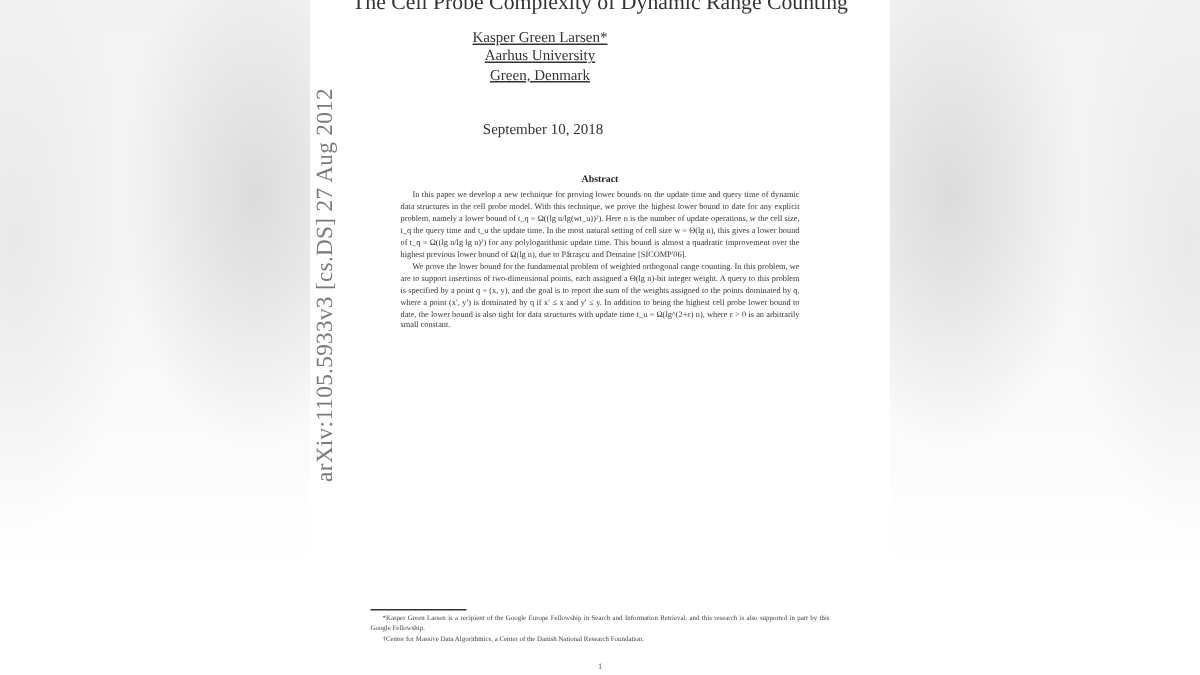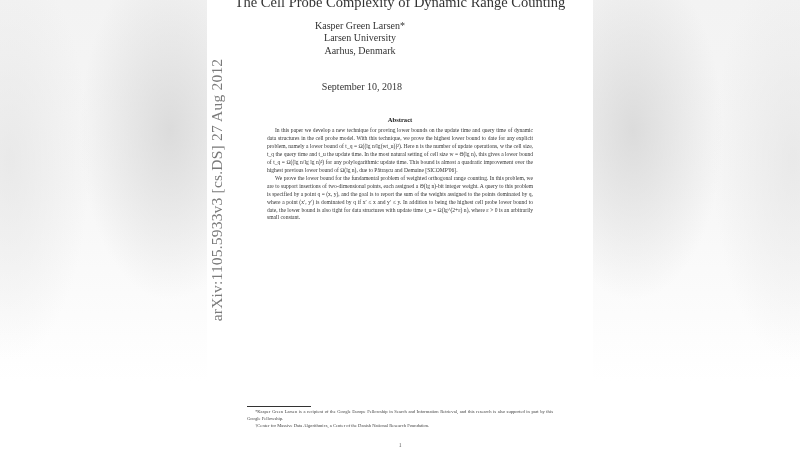--- a/index.html
+++ b/index.html
@@ -33,21 +33,21 @@
     white-space:nowrap;
     font-size:15.5px; color:#7a7a7a; letter-spacing:0.2px;
     margin-left:14px;
   }
   .title {
     position:absolute; left:0; width:386px; top:-6px; text-align:center;
     font-size:14.5px; color:#333;
   }
   .authors {
     position:absolute; left:0; width:306px; top:20px; text-align:center;
-    font-size:10px; line-height:12.3px; color:#333;
+    font-size:10px; line-height:12.3px; color:#333;text-decoration:underline;
   }
   .date {
     position:absolute; left:0; width:310px; top:81px; text-align:center;
     font-size:10px; color:#333;
   }
   .abstract-heading {
     position:absolute; left:0; width:386px; top:116px; text-align:center;
     font-size:6.6px; font-weight:bold; color:#222;
   }
   .abstract {
@@ -75,22 +75,22 @@
 <div class="bg-left"></div>
 <div class="bg-right"></div>
 
 <div class="page">
   <div class="arxiv-stamp">arXiv:1105.5933v3  [cs.DS]  27 Aug 2012</div>
 
   <div class="title">The Cell Probe Complexity of Dynamic Range Counting</div>
 
   <div class="authors">
     <div>Kasper Green Larsen*</div>
-    <div>Larsen University</div>
-    <div>Aarhus, Denmark</div>
+    <div>Aarhus University</div>
+    <div>Green, Denmark</div>
   </div>
 
   <div class="date">September 10, 2018</div>
 
   <div class="abstract-heading">Abstract</div>
 
   <div class="abstract">
     <p>In this paper we develop a new technique for proving lower bounds on the update time and query time of dynamic data structures in the cell probe model. With this technique, we prove the highest lower bound to date for any explicit problem, namely a lower bound of t_q = Ω((lg n/lg(wt_u))²). Here n is the number of update operations, w the cell size, t_q the query time and t_u the update time. In the most natural setting of cell size w = Θ(lg n), this gives a lower bound of t_q = Ω((lg n/lg lg n)²) for any polylogarithmic update time. This bound is almost a quadratic improvement over the highest previous lower bound of Ω(lg n), due to Pătraşcu and Demaine [SICOMP'06].</p>
     <p>We prove the lower bound for the fundamental problem of weighted orthogonal range counting. In this problem, we are to support insertions of two-dimensional points, each assigned a Θ(lg n)-bit integer weight. A query to this problem is specified by a point q = (x, y), and the goal is to report the sum of the weights assigned to the points dominated by q, where a point (x′, y′) is dominated by q if x′ ≤ x and y′ ≤ y. In addition to being the highest cell probe lower bound to date, the lower bound is also tight for data structures with update time t_u = Ω(lg^(2+ε) n), where ε &gt; 0 is an arbitrarily small constant.</p>
   </div>

